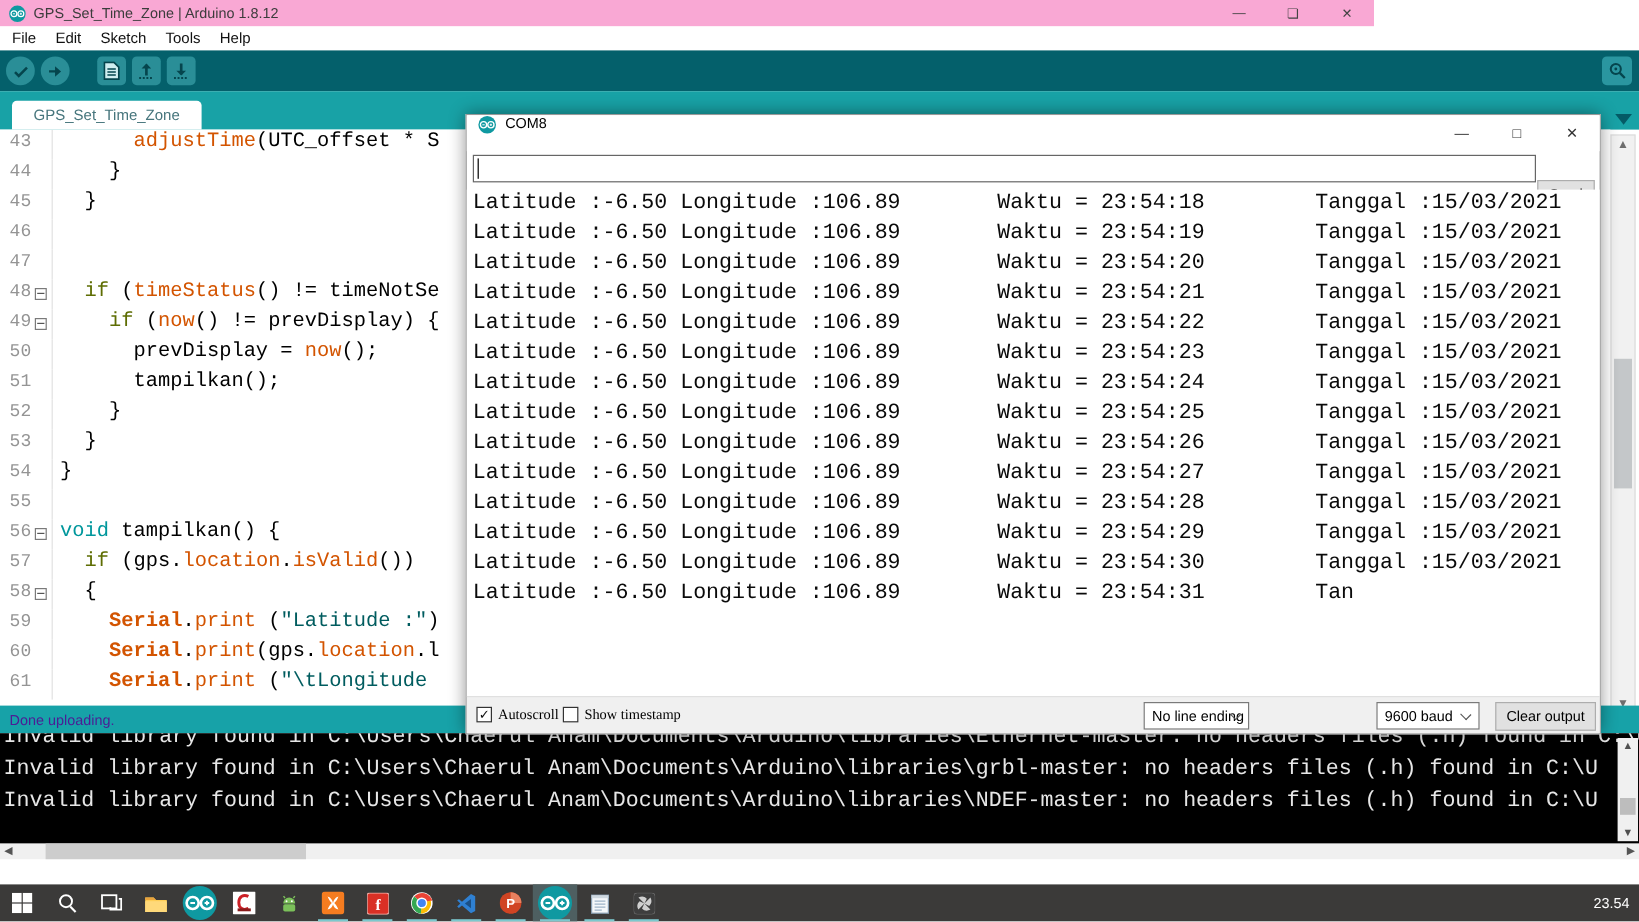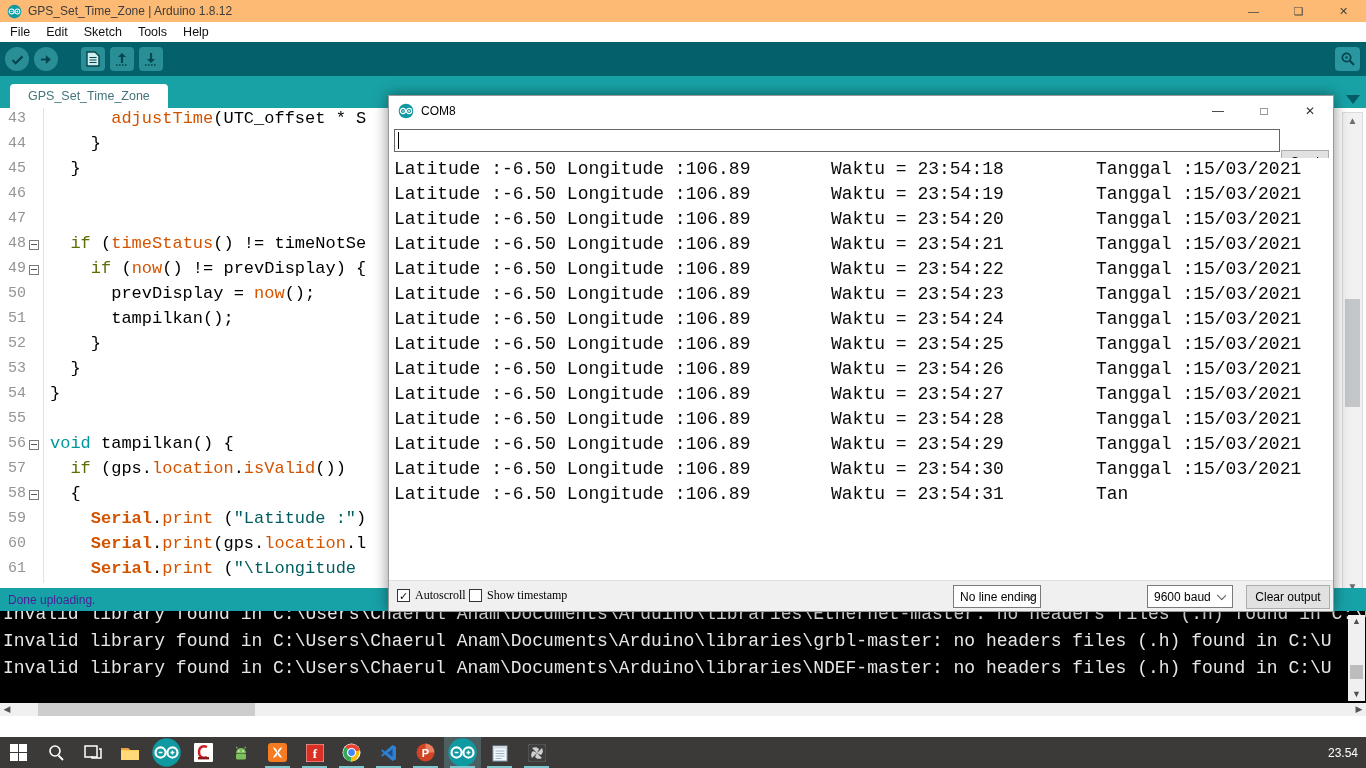--- a/index.html
+++ b/index.html
@@ -1,21 +1,21 @@
 <!DOCTYPE html>
 <html><head>
 <meta charset="utf-8">
 <style>
   * { margin:0; padding:0; box-sizing:border-box; }
   html,body { width:1366px; height:768px; overflow:hidden; background:#fff;
     font-family:"Liberation Sans", sans-serif; }
   #screen { position:relative; width:1366px; height:768px; background:#fff; }
 
   
-  .titlebar { position:absolute; left:0; top:0; width:1366px; height:22px; background:#fdba74;
+  .titlebar { position:absolute; left:0; top:0; width:1145px; height:22px; background:#f9a8d4;
     display:flex; align-items:center; }
   .titlebar .app-icon { width:15px; height:15px; margin:0 6px 0 7px; }
   .titlebar .title { font-size:12px; color:#3c3c3c; }
   .win-ctrls { position:absolute; right:0; top:0; height:22px; display:flex; }
   .win-ctrls .wbtn { width:45px; height:22px; display:flex; align-items:center; justify-content:center;
     color:#444; font-size:11px; }
   .menubar { position:absolute; left:0; top:22px; width:1366px; height:20px; background:#fff;
     display:flex; align-items:center; padding-left:2px; }
   .menu-item { font-size:12.5px; color:#111; padding:2px 8px; }
 
@@ -75,21 +75,21 @@
   .hscroll .thumb { position:absolute; left:38px; top:0; width:217px; height:13px; background:#cdcdcd; }
 
   .statusbar { position:absolute; left:0; top:716px; width:1366px; height:21px; background:#006468;
     display:flex; align-items:center; }
   .statusbar .left { font-size:12px; color:#e8f6f7; margin-left:8px; }
   .statusbar .right { position:absolute; right:28px; font-size:11.5px; color:#8fd4dc; }
 
   
   .serial { position:absolute; left:388px; top:95px; width:946px; height:517px; background:#fff;
     border:1px solid #999; box-shadow:0 0 14px rgba(0,0,0,.45); }
-  .s-titlebar { position:relative; height:30px; background:#fff; display:flex; align-items:center; }
+  .s-titlebar { position:relative; height:30px; background:#fff; display:flex; }
   .s-titlebar .app-icon { width:16px; height:16px; margin:0 7px 0 9px; }
   .s-titlebar .s-title { font-size:12px; color:#000; }
   .s-ctrls { position:absolute; right:0; top:0; height:30px; display:flex; }
   .s-ctrls .wbtn { width:46px; height:30px; display:flex; align-items:center; justify-content:center;
     color:#333; font-size:12px; }
   .s-inputrow { position:relative; height:30px; }
   .s-input { position:absolute; left:5px; top:3px; width:886px; height:23px; border:1px solid #666;
     background:#fff; font-size:13px; padding-left:3px; font-family:"Liberation Sans",sans-serif; }
   .s-caret { position:absolute; left:9px; top:6px; width:1px; height:17px; background:#000; }
   .s-send { position:absolute; right:4px; top:3px; width:48px; height:24px; background:#e1e1e1;

